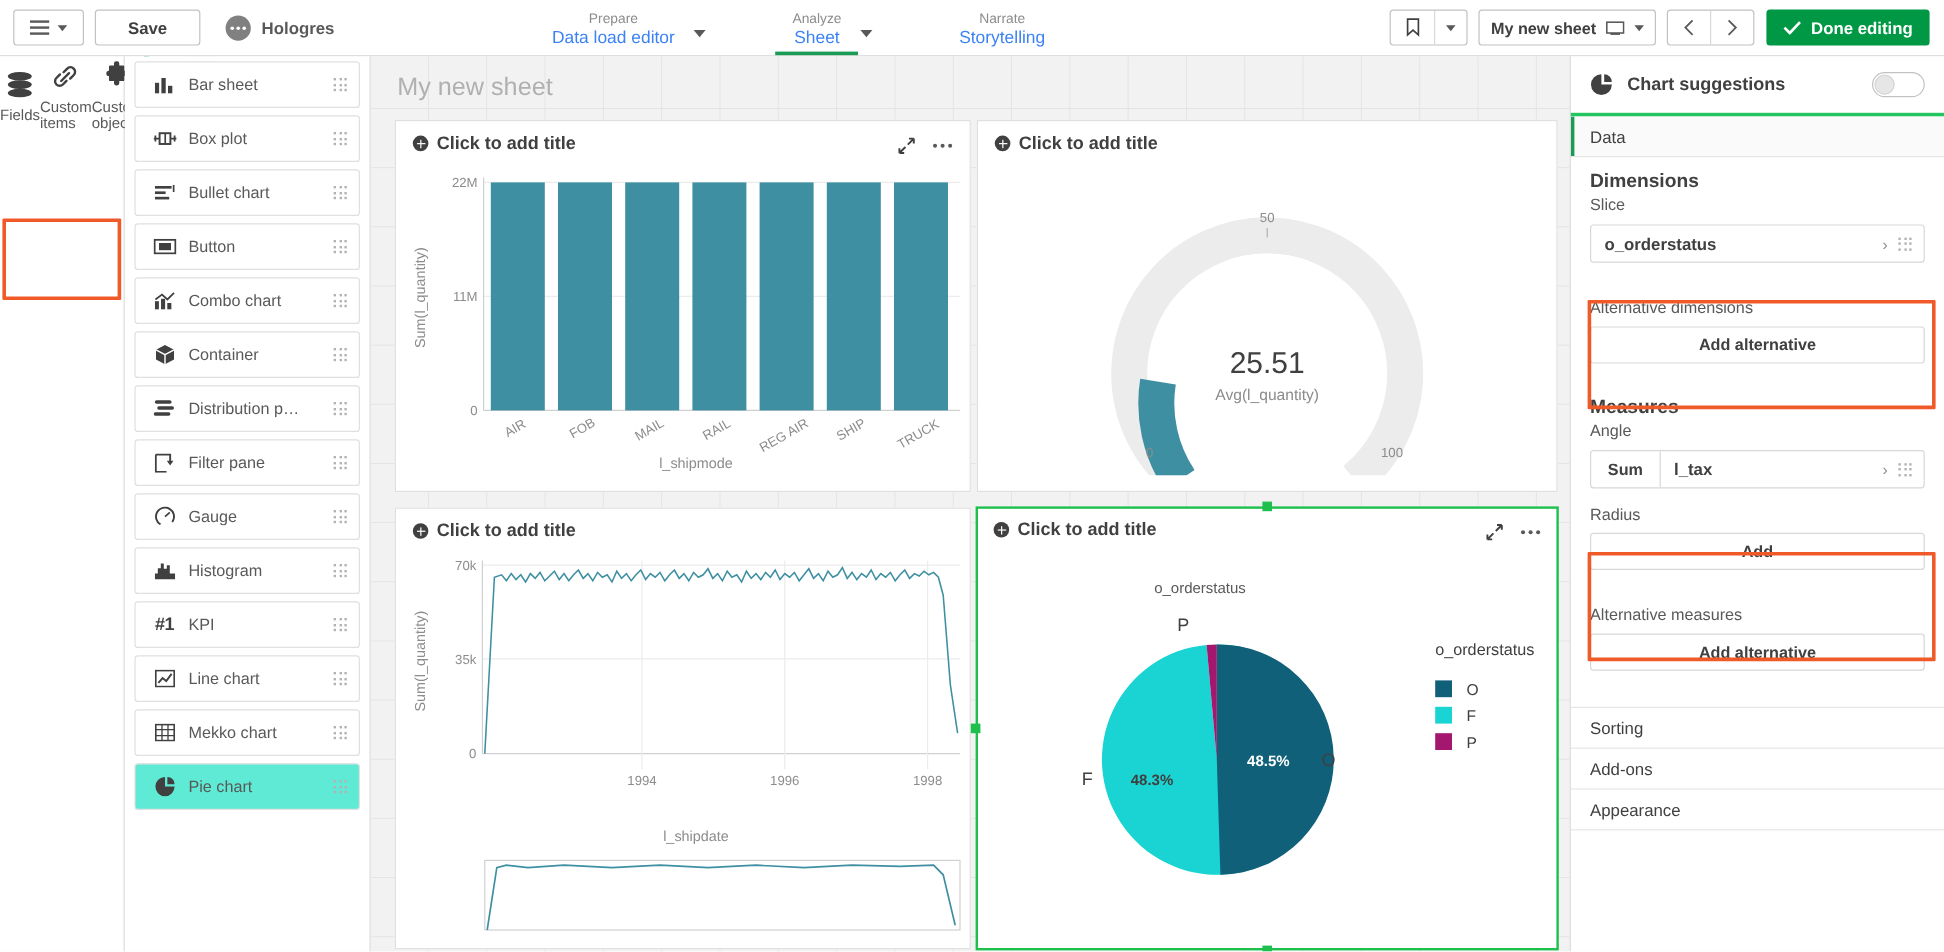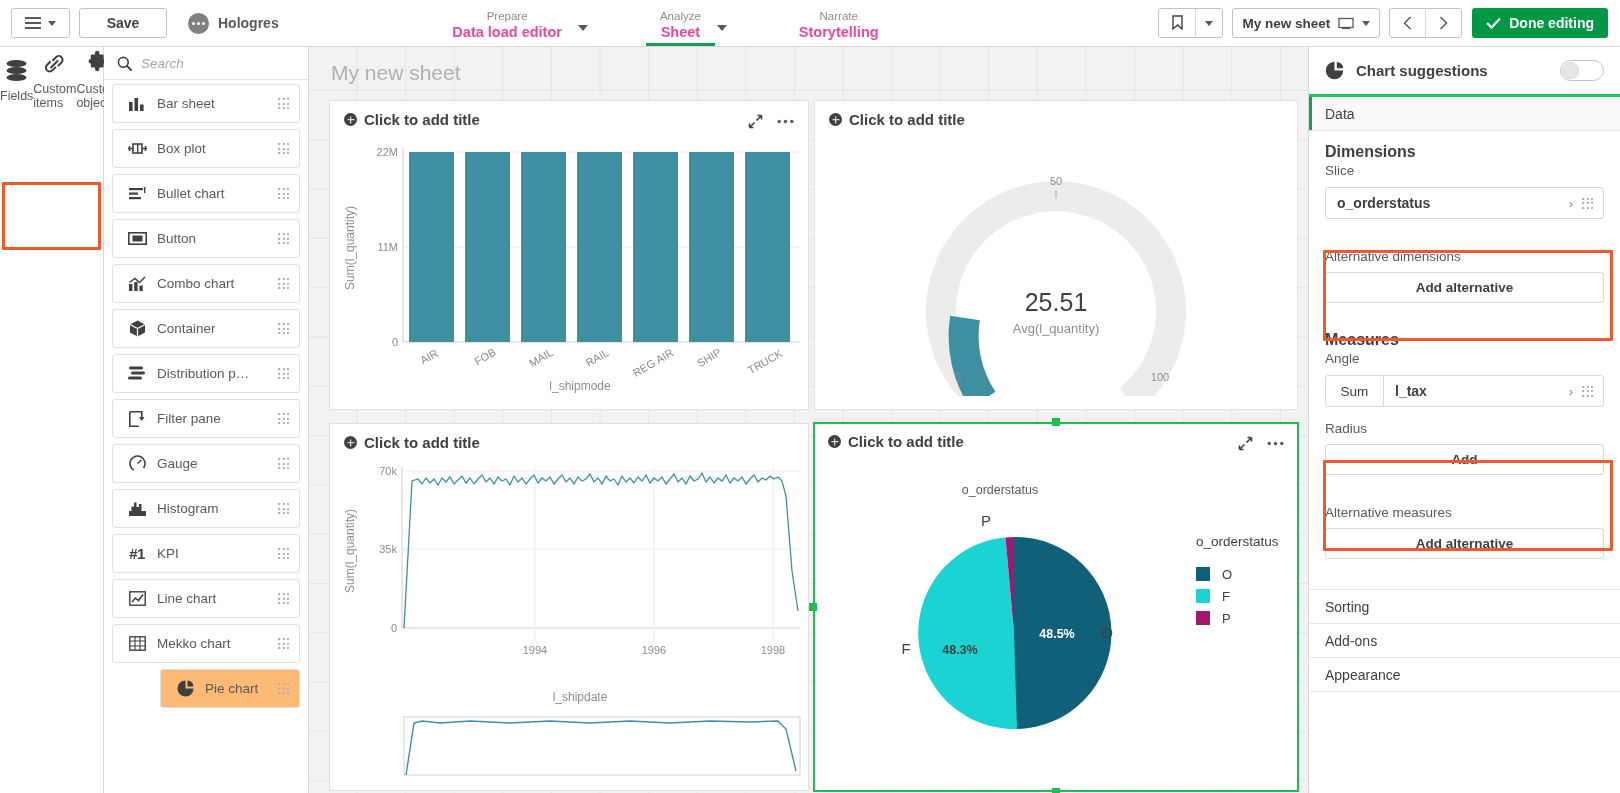--- a/index.html
+++ b/index.html
@@ -44,21 +44,21 @@
     display: flex; align-items: flex-start; justify-content: center; gap: 0px;
     pointer-events: none;
     margin-left: 41px;
   }
   .navgrp { display: flex; align-items: center; pointer-events: auto; }
   .navitem {
     display:flex; flex-direction: column; align-items: center; justify-content: center;
     height: 46px; padding: 4px 14px 0; cursor: pointer; position: relative;
   }
   .nav-sub { font-size: 11.5px; color: #8c8c8c; line-height: 14px; }
-  .nav-main { font-size: 14.5px; color: #ec4899; font-weight: 700; line-height: 18px; }
+  .nav-main { font-size: 14.5px; color: #3b82f6; font-weight: 400; line-height: 18px; }
   .navitem.active::after {
     content:''; position:absolute; left:0; right:0; bottom:0; height:3px; background:#1a9c55;
   }
   .nav-caret {
     width:0;height:0;border-left:5px solid transparent;border-right:5px solid transparent;
     border-top:6px solid #595959; margin: 10px 6px 0 2px; cursor:pointer; pointer-events:auto;
   }
   .nav-gap { width: 52px; }
 
   .tb-right {
@@ -119,21 +119,21 @@
   .search-row input {
     border:none; outline:none; font-size: 13.5px; color:#8c8c8c;
     font-style: italic; font-family: "Liberation Sans", sans-serif; width: 140px; background: transparent;
   }
   .search-row input::placeholder { color:#a6a6a6; font-style: italic; }
   .cl-scroll { flex:1; overflow:hidden; padding: 4px 8px 0; }
   .cl-item {
     height: 39px; margin-bottom: 6px; border:1px solid #e0e0e0; border-radius:3px;
     display:flex; align-items:center; padding: 0 10px 0 12px; cursor:pointer; background:#fff;
   }
-  .cl-item.hovered { background:#fdba74;margin-left:48px; }
+  .cl-item.hovered { background:#5eead4; }
   .cl-ico { width: 24px; display:flex; align-items:center; justify-content:center; color:#404040; }
   .cl-label { flex:1; font-size: 13.5px; color:#595959; margin-left: 8px; white-space:nowrap; overflow:hidden; }
   .dotgrid { display:grid; grid-template-columns: repeat(3,2px); grid-template-rows: repeat(3,2px); gap:2.5px; }
   .dotgrid i { width:2px;height:2px;background:#b3b3b3;display:block;border-radius:0; }
 
   
   .canvas {
     flex:1; min-width:0; background:#f2f2f2; position:relative; overflow:hidden;
     background-image: linear-gradient(to right, #e4e4e4 1px, transparent 1px),
                       linear-gradient(to bottom, #e4e4e4 1px, transparent 1px);
@@ -200,21 +200,21 @@
   .sec-head.active::before { content:''; position:absolute; left:0; top:0; bottom:0; width:3px; background:#1a9c55; }
   .rp-block { padding: 12px 16px 4px; }
   .rp-h { font-size: 16px; font-weight:700; color:#404040; }
   .rp-sub { font-size: 13.5px; color:#595959; margin-top: 2px; }
   .field-pill {
     margin-top: 9px; height: 32px; border:1px solid #d8d8d8; border-radius:3px;
     display:flex; align-items:center; background:#fff; cursor:pointer;
   }
   .fp-agg {
     width: 58px; height:100%; display:flex; align-items:center; justify-content:center;
-    font-size: 13.5px; color:#404040; border-right:1px solid #d8d8d8; font-weight:400;
+    font-size: 13.5px; color:#404040; border-right:1px solid #d8d8d8; font-weight:700;
   }
   .fp-name { flex:1; padding-left: 11px; font-size: 14px; color:#404040; font-weight:700; }
   .fp-chev { color:#8c8c8c; font-size: 13px; padding-right:9px; }
   .fp-grip { padding-right: 10px; }
   .rp-lbl { font-size: 13.5px; color:#595959; margin-top: 2px; }
   .addbtn {
     margin-top: 8px; height: 31px; border:1px solid #d8d8d8; border-radius:3px;
     display:flex; align-items:center; justify-content:center; font-size:13.5px;
     font-weight:700; color:#404040; cursor:pointer; background:#fff;
   }
@@ -354,27 +354,20 @@
         <span class="rl-label">Charts</span>
       </div>
       <div class="hl-box" style="left:2px; top:135px; width:99px; height:68px;"></div>
       <div class="rail-spacer"></div>
       <div class="rail-bottom">
         <span class="fx-icon">x=</span>
       </div>
     </div>
 
     <div class="chartlist">
-      <div class="search-row">
-        <svg width="15" height="15" viewBox="0 0 15 15">
-          <circle cx="6.3" cy="6.3" r="4.9" fill="none" stroke="#404040" stroke-width="1.6"></circle>
-          <path d="M10 10l4 4" stroke="#404040" stroke-width="1.8" stroke-linecap="round"></path>
-        </svg>
-        <input type="text" placeholder="Search" style="">
-      </div>
       <div class="cl-scroll">
 
         <div class="cl-item">
           <span class="cl-ico">
             <svg width="17" height="15" viewBox="0 0 17 15">
                 <rect x="0" y="6" width="3.6" height="9" fill="#404040"></rect>
                 <rect x="5.5" y="2" width="3.6" height="13" fill="#404040"></rect>
                 <rect x="11" y="8.5" width="3.6" height="6.5" fill="#404040"></rect>
               </svg>
           </span>

